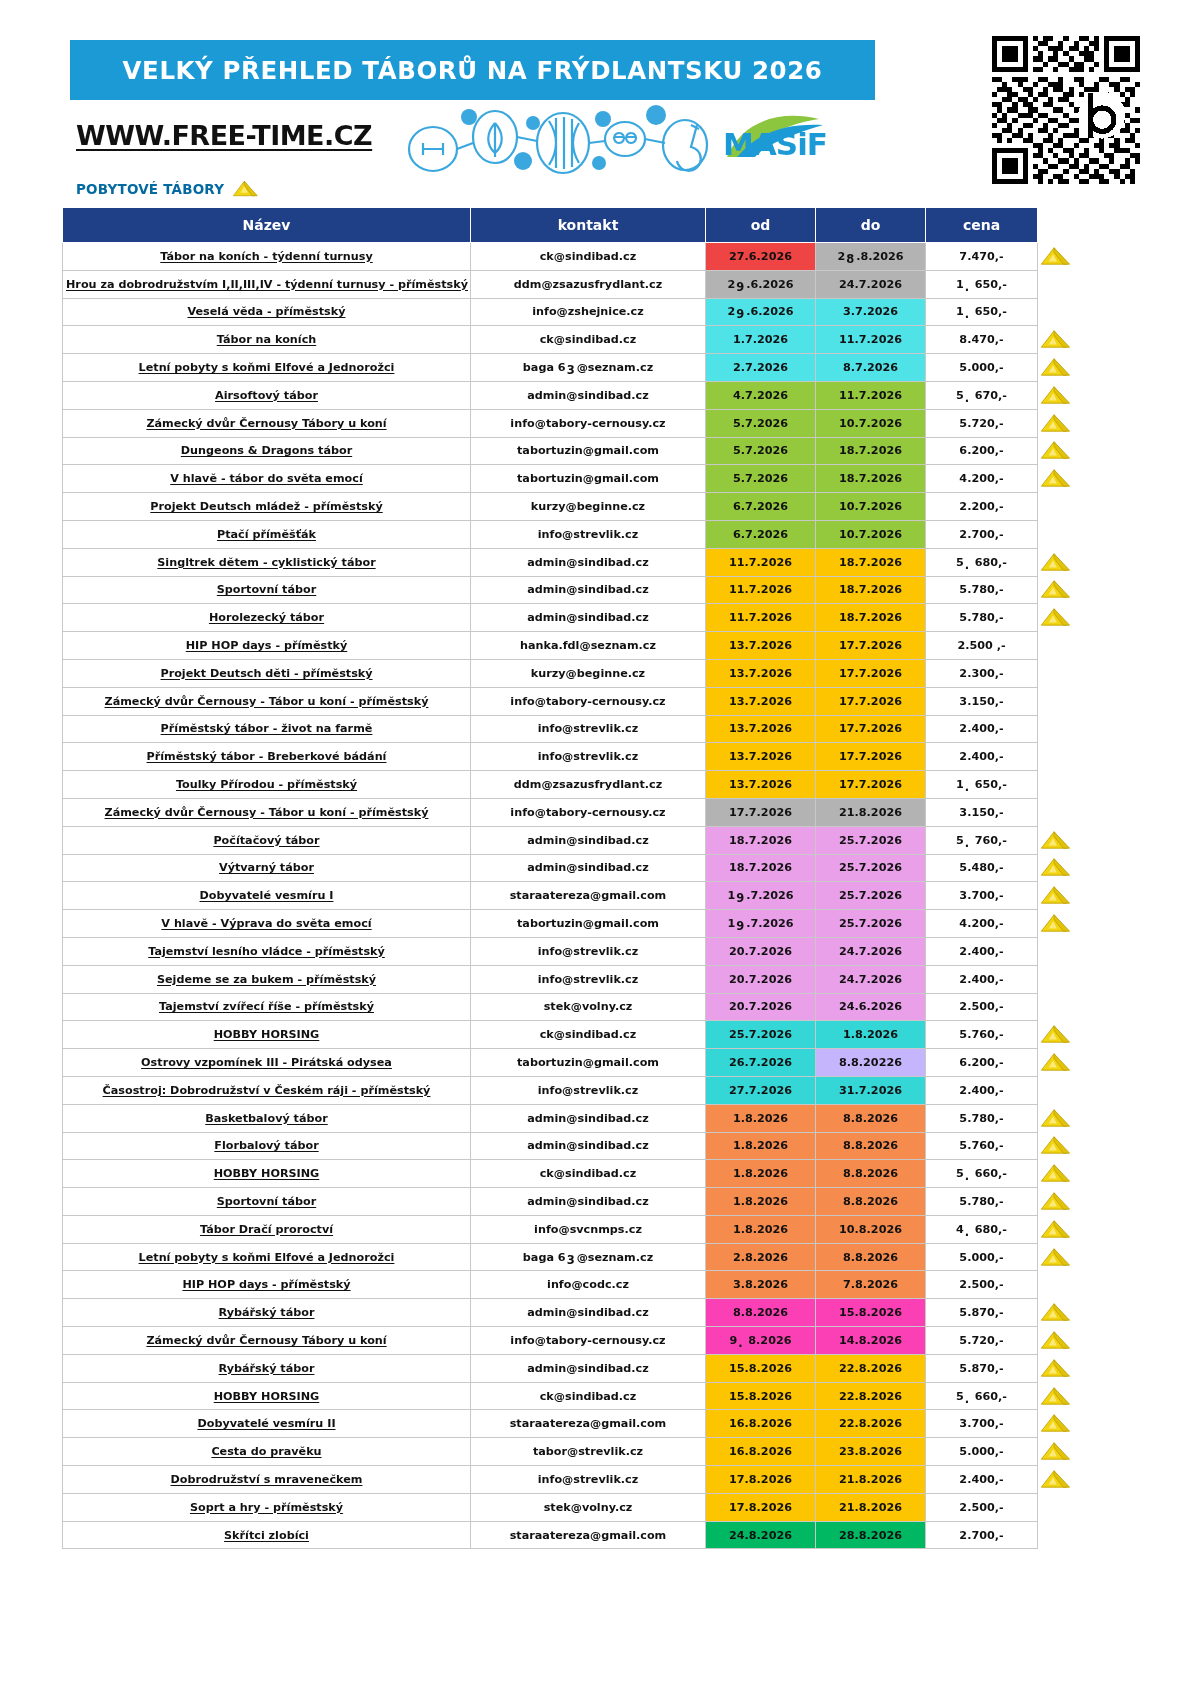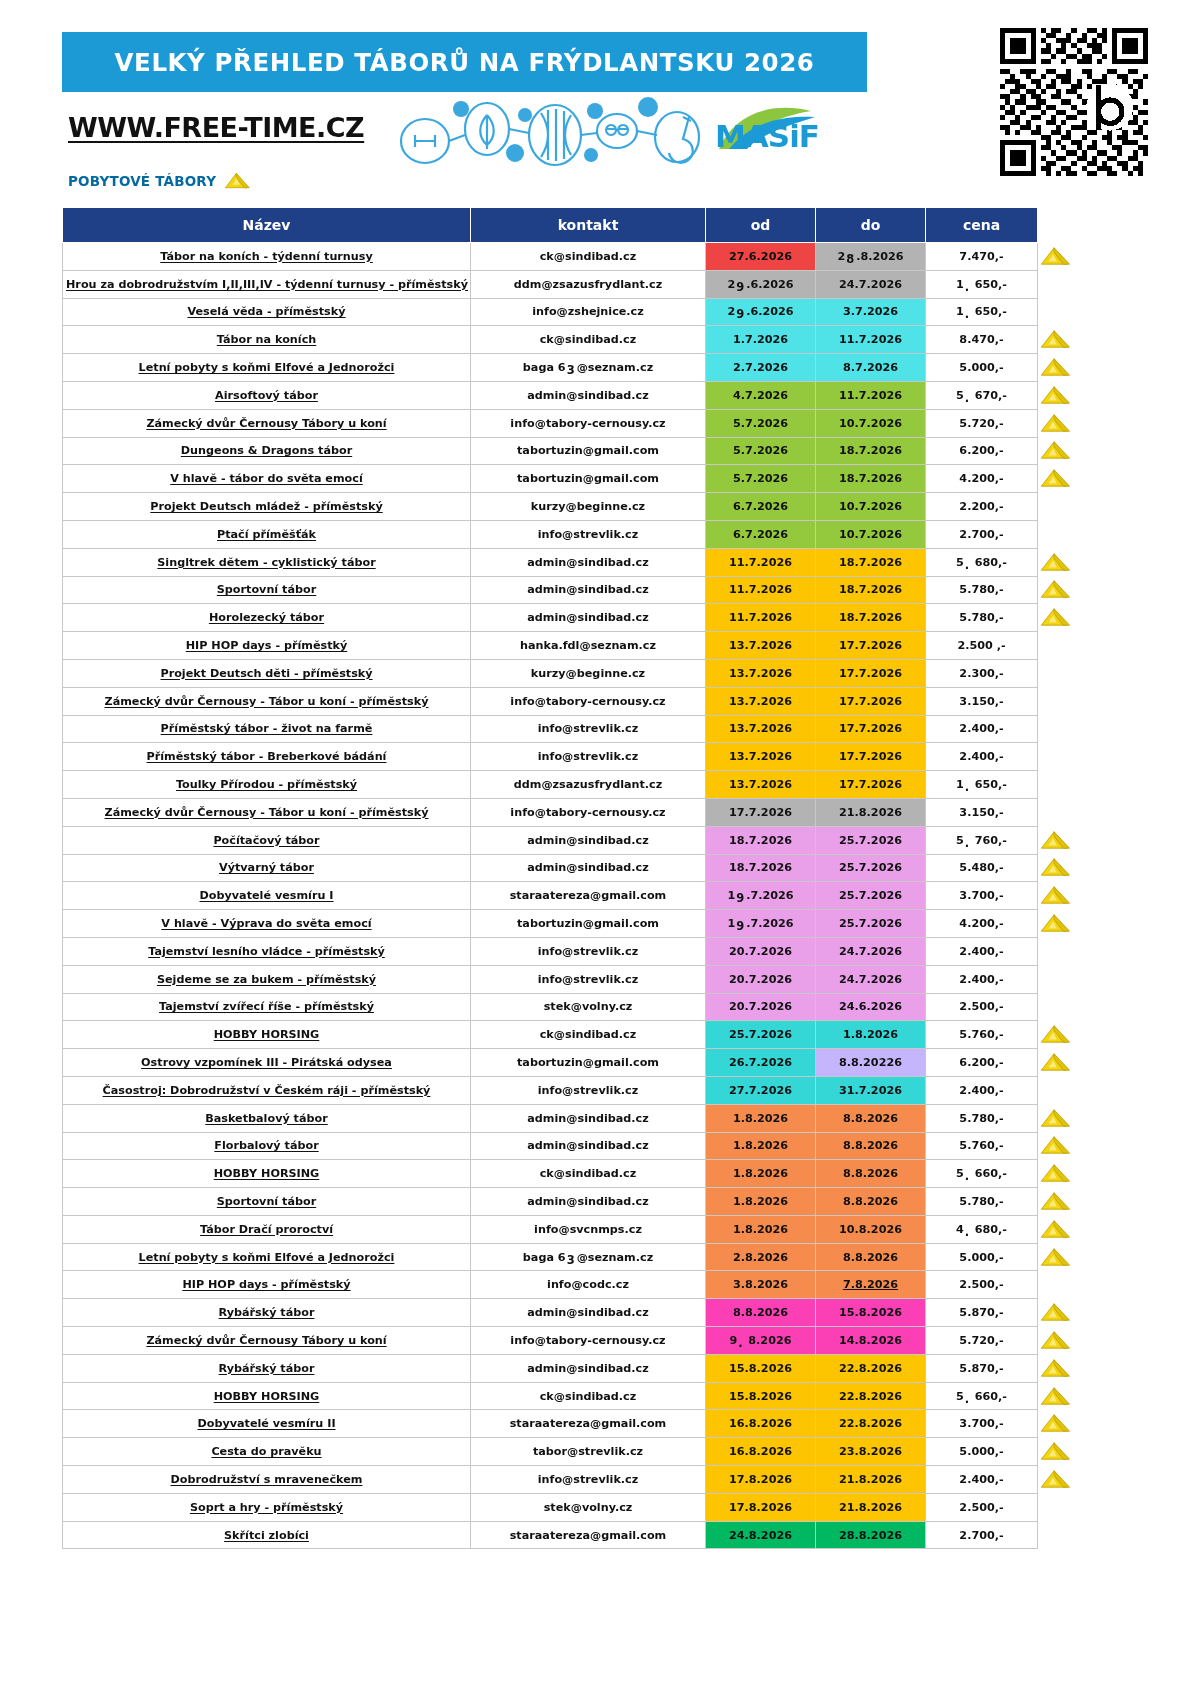--- a/index.html
+++ b/index.html
@@ -2,21 +2,21 @@
 <html><head>
 <meta charset="utf-8">
 <style>
   * { box-sizing: border-box; margin: 0; padding: 0; }
   html, body {
     width: 1200px; height: 1697px;
     background: #ffffff;
     font-family: "Liberation Sans", sans-serif;
     overflow: hidden;
   }
-  .page { position: relative; width: 1200px; height: 1311px; padding: 0; }
+  .page { position: relative; width: 1200px; height: 1311px; padding: 8px; }
 
   
   .header-zone {
     position: relative;
     height: 200px;
     padding: 28px 0 0 0;
   }
   .title-bar {
     position: absolute;
     left: 62px; top: 32px;
@@ -685,21 +685,21 @@
             <td class="c-name">Letní pobyty s koňmi  Elfové a Jednorožci</td>
             <td class="c-contact">baga 6<span class="art"><i>3</i></span>@seznam.cz</td>
             <td style="background: rgb(245, 139, 76);">2.8.2026</td>
             <td style="background: rgb(245, 139, 76);">8.8.2026</td>
             <td class="c-price">5.000,-</td>
           </tr>
           <tr>
             <td class="c-name">HIP HOP days - příměstský</td>
             <td class="c-contact">info@codc.cz</td>
             <td style="background: rgb(245, 139, 76);">3.8.2026</td>
-            <td style="background: rgb(245, 139, 76); text-decoration: underline;">7.8.2026</td>
+            <td style="background: rgb(245, 139, 76);">7.8.2026</td>
             <td class="c-price">2.500,-</td>
           </tr>
           <tr>
             <td class="c-name">Rybářský tábor</td>
             <td class="c-contact">admin@sindibad.cz</td>
             <td style="background: rgb(251, 63, 180);">8.8.2026</td>
             <td style="background: rgb(251, 63, 180);">15.8.2026</td>
             <td class="c-price">5.870,-</td>
           </tr>
           <tr>

